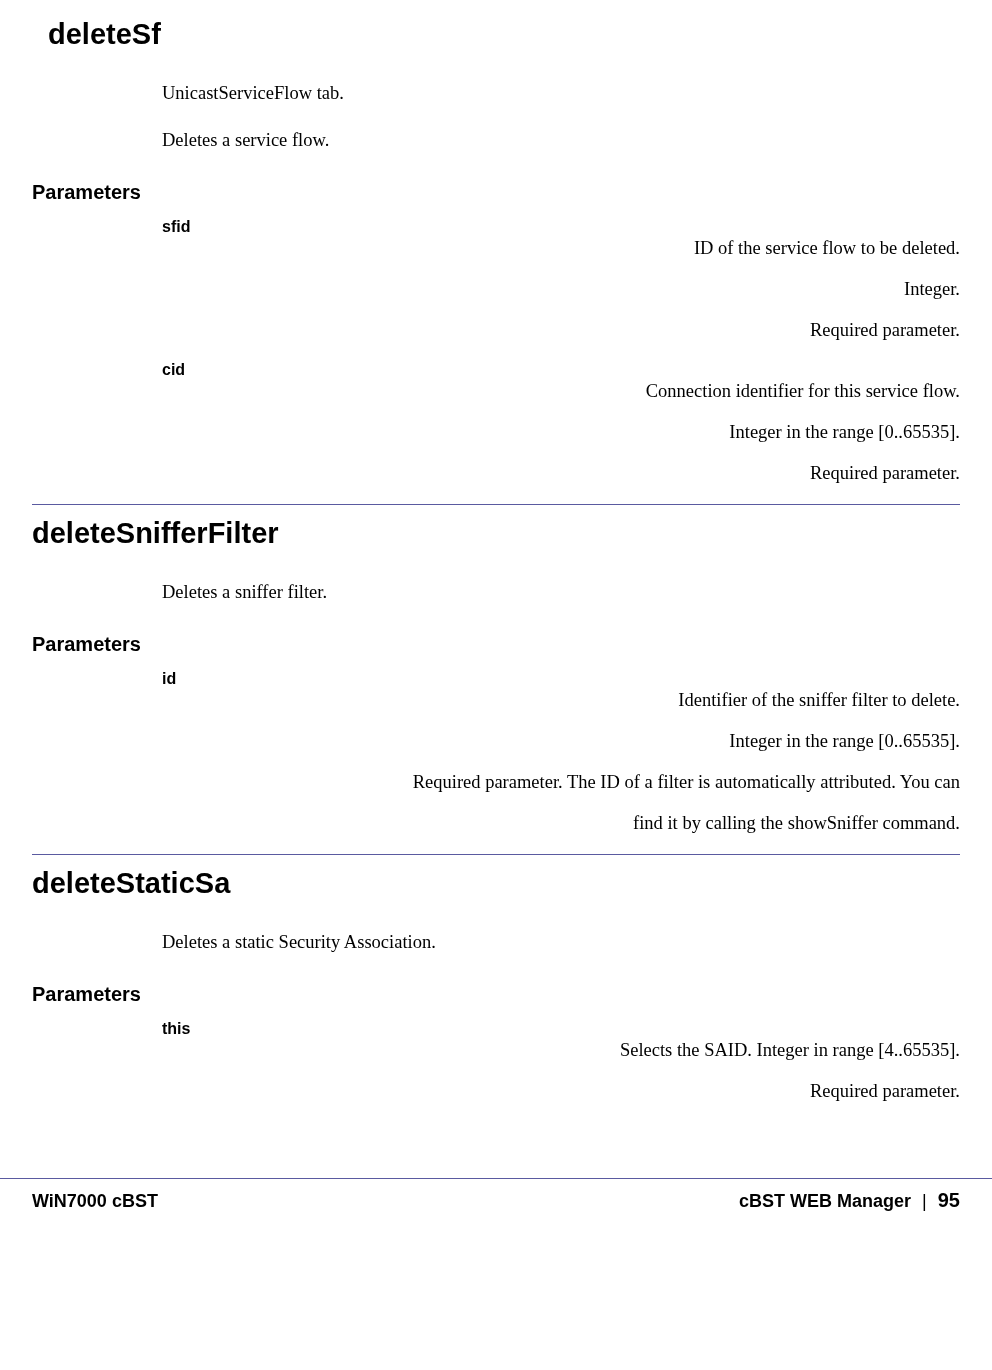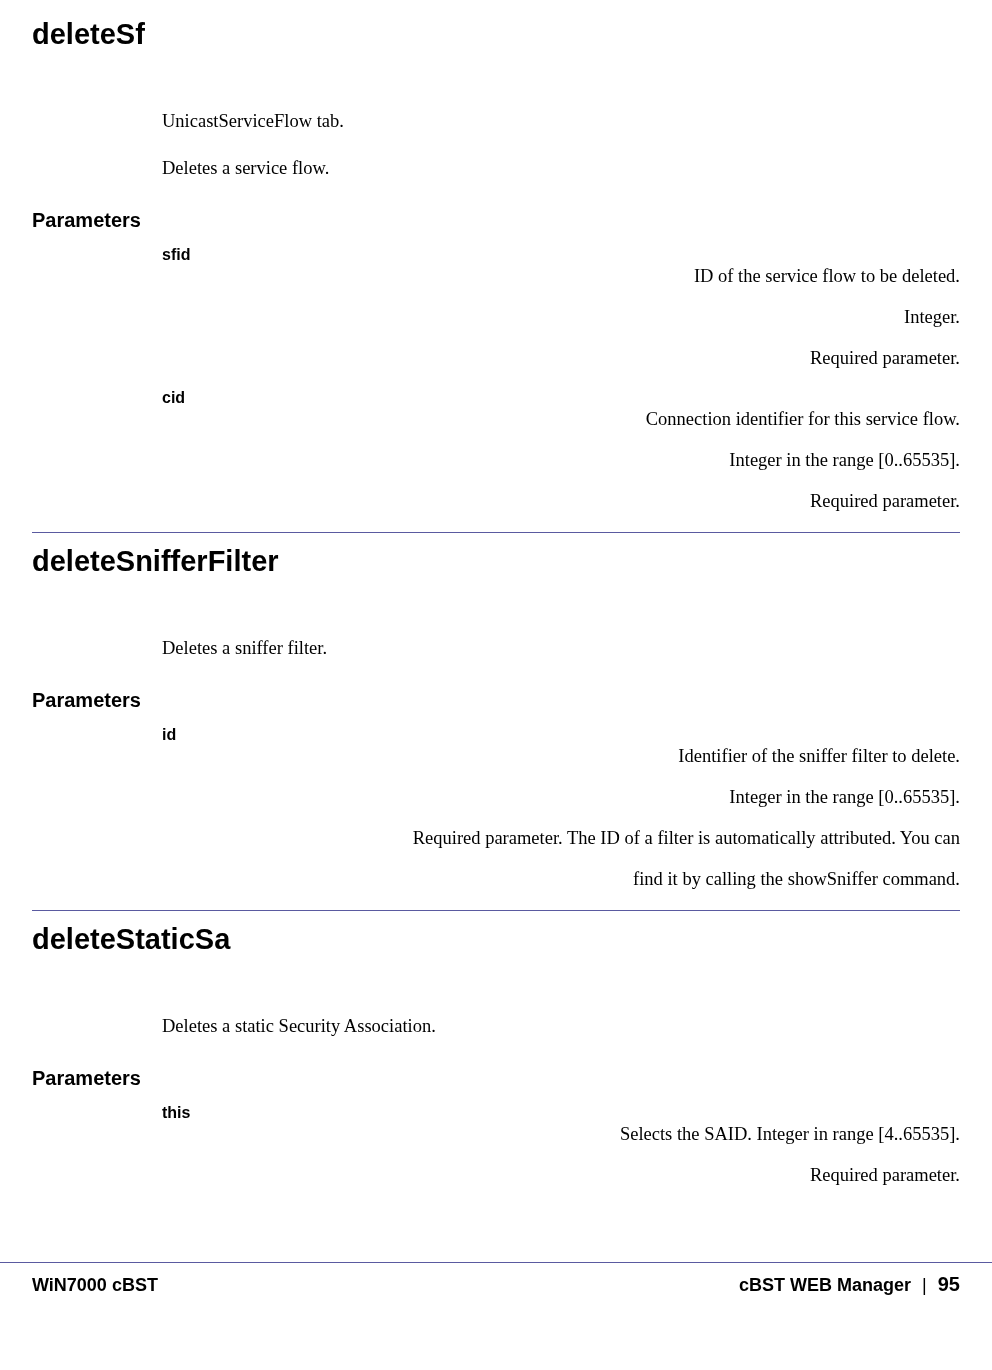--- a/index.html
+++ b/index.html
@@ -18,24 +18,25 @@
     font-family: "Helvetica Neue", Helvetica, Arial, sans-serif;
     font-weight: bold;
     font-size: 29px;
     margin: 0;
     padding: 12px 0 10px 0;
     border-top: 1.5px solid #5a5aa0;
   }
   h2.section-title:first-of-type {
     border-top: none;
     padding-top: 18px;
+    margin-left: 16px;
   }
   .content-block {
     margin-left: 130px;
-    margin-top: 48px;
+    margin-top: 20px;
     margin-bottom: 28px;
   }
   .body-text {
     font-size: 18.5px;
     line-height: 1.35;
     margin: 0 0 22px 0;
   }
   .params-label {
     font-family: "Helvetica Neue", Helvetica, Arial, sans-serif;
     font-weight: bold;

